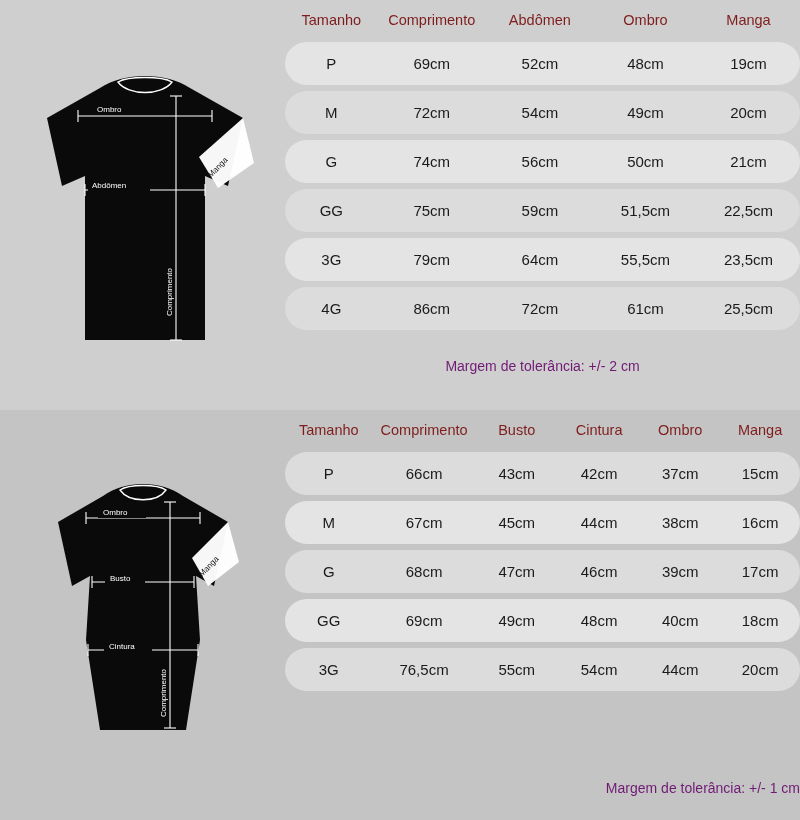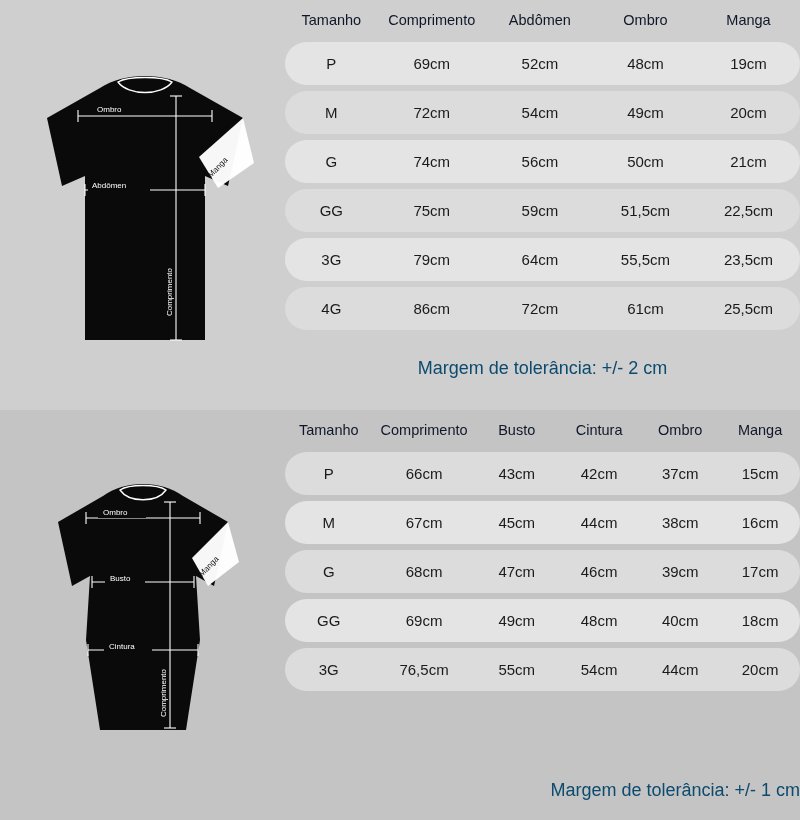--- a/index.html
+++ b/index.html
@@ -50,21 +50,21 @@
   }
   .tbl {
     width: 100%;
     border-collapse: separate;
     border-spacing: 0 6px;
     table-layout: fixed;
   }
   .tbl th {
     font-weight: 400;
     font-size: 14.5px;
-    color: #0f172a;
+    color: #7f1d1d;
     padding: 6px 0 8px 0;
     text-align: center;
     background: transparent;
   }
   .tbl td {
     font-size: 15px;
     color: #1a1a1a;
     text-align: center;
     padding: 13px 0;
     background: #e4e4e4;
@@ -77,22 +77,22 @@
     border-top-right-radius: 24px;
     border-bottom-right-radius: 24px;
   }
   .tbl tbody tr.alt td {
     background: #dcdcdc;
   }
   .tolerance {
     position: absolute;
     width: 100%;
     text-align: center;
-    font-size: 18px;
-    color: #0c4a6e;
+    font-size: 14px;
+    color: #701a75;
   }
   .tol-top { top: 358px; }
   .tol-bottom { top: 370px; text-align: right; }
 
   .lbl {
     font-size: 8px;
     fill: #ffffff;
     font-family: "Liberation Sans", sans-serif;
   }
   .lbl-b {

